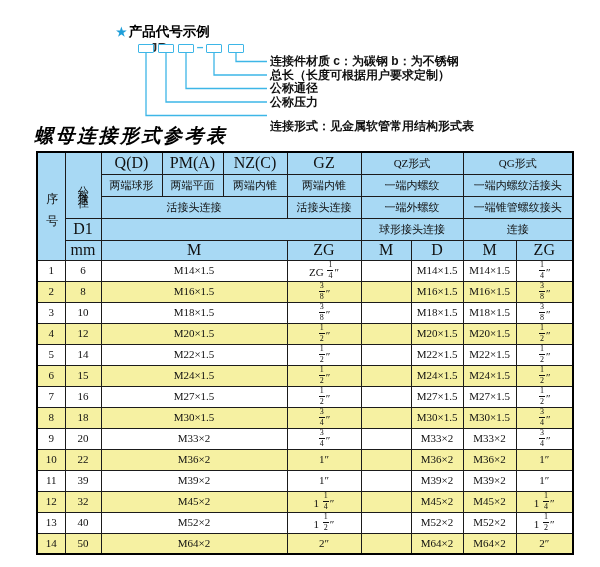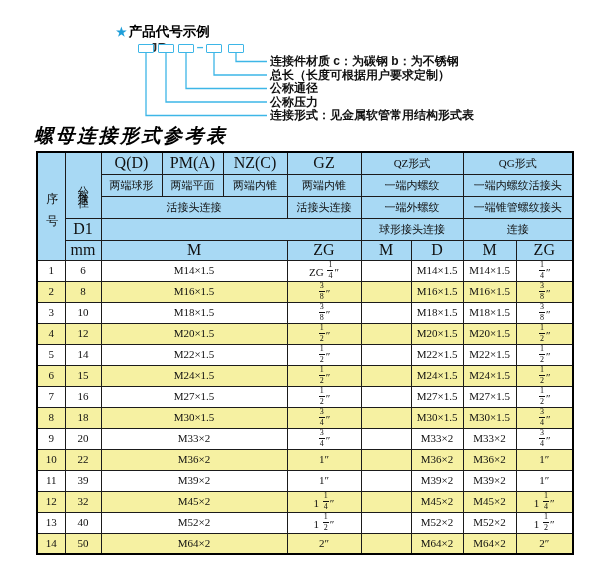--- a/index.html
+++ b/index.html
@@ -21,21 +21,21 @@
     letter-spacing:.5px;margin-left:38px;}
   .cbox{position:absolute;top:44px;width:16px;height:9px;border:1.5px solid var(--accent);
     background:#fff;border-radius:1px;}
   .b1{left:138px}.b2{left:158px}.b3{left:178px}.b4{left:206px}.b5{left:228px}
   .dash{position:absolute;left:194px;top:40px;width:12px;text-align:center;
     color:var(--accent);font-weight:bold;font-size:12px;}
   svg.lines{position:absolute;left:0;top:0;width:600px;height:150px;}
   svg.lines polyline{fill:none;stroke:var(--accent);stroke-width:1.3px;}
   .lbl{position:absolute;left:270px;font-size:12px;font-weight:bold;color:#111;
     line-height:13px;white-space:nowrap;}
-  .l1{top:55px}.l2{top:68.5px}.l3{top:82px}.l4{top:95.5px}.l5{top:109px}
+  .l1{top:55px}.l2{top:68.5px}.l3{top:82px}.l4{top:95.5px}.l5{top:120px}
 
   
   .tbl-title{position:absolute;left:34px;top:123px;font-family:Liberation Serif, serif;
     font-size:19px;font-weight:bold;font-style:italic;color:#000;letter-spacing:2.5px;
     white-space:nowrap;}
 
   
   table.reftable{position:absolute;left:36px;top:151px;width:536px;
     border-collapse:collapse;table-layout:fixed;border:2px solid #000;
     font-family:"Liberation Serif",serif;font-size:11px;color:#101010;}

